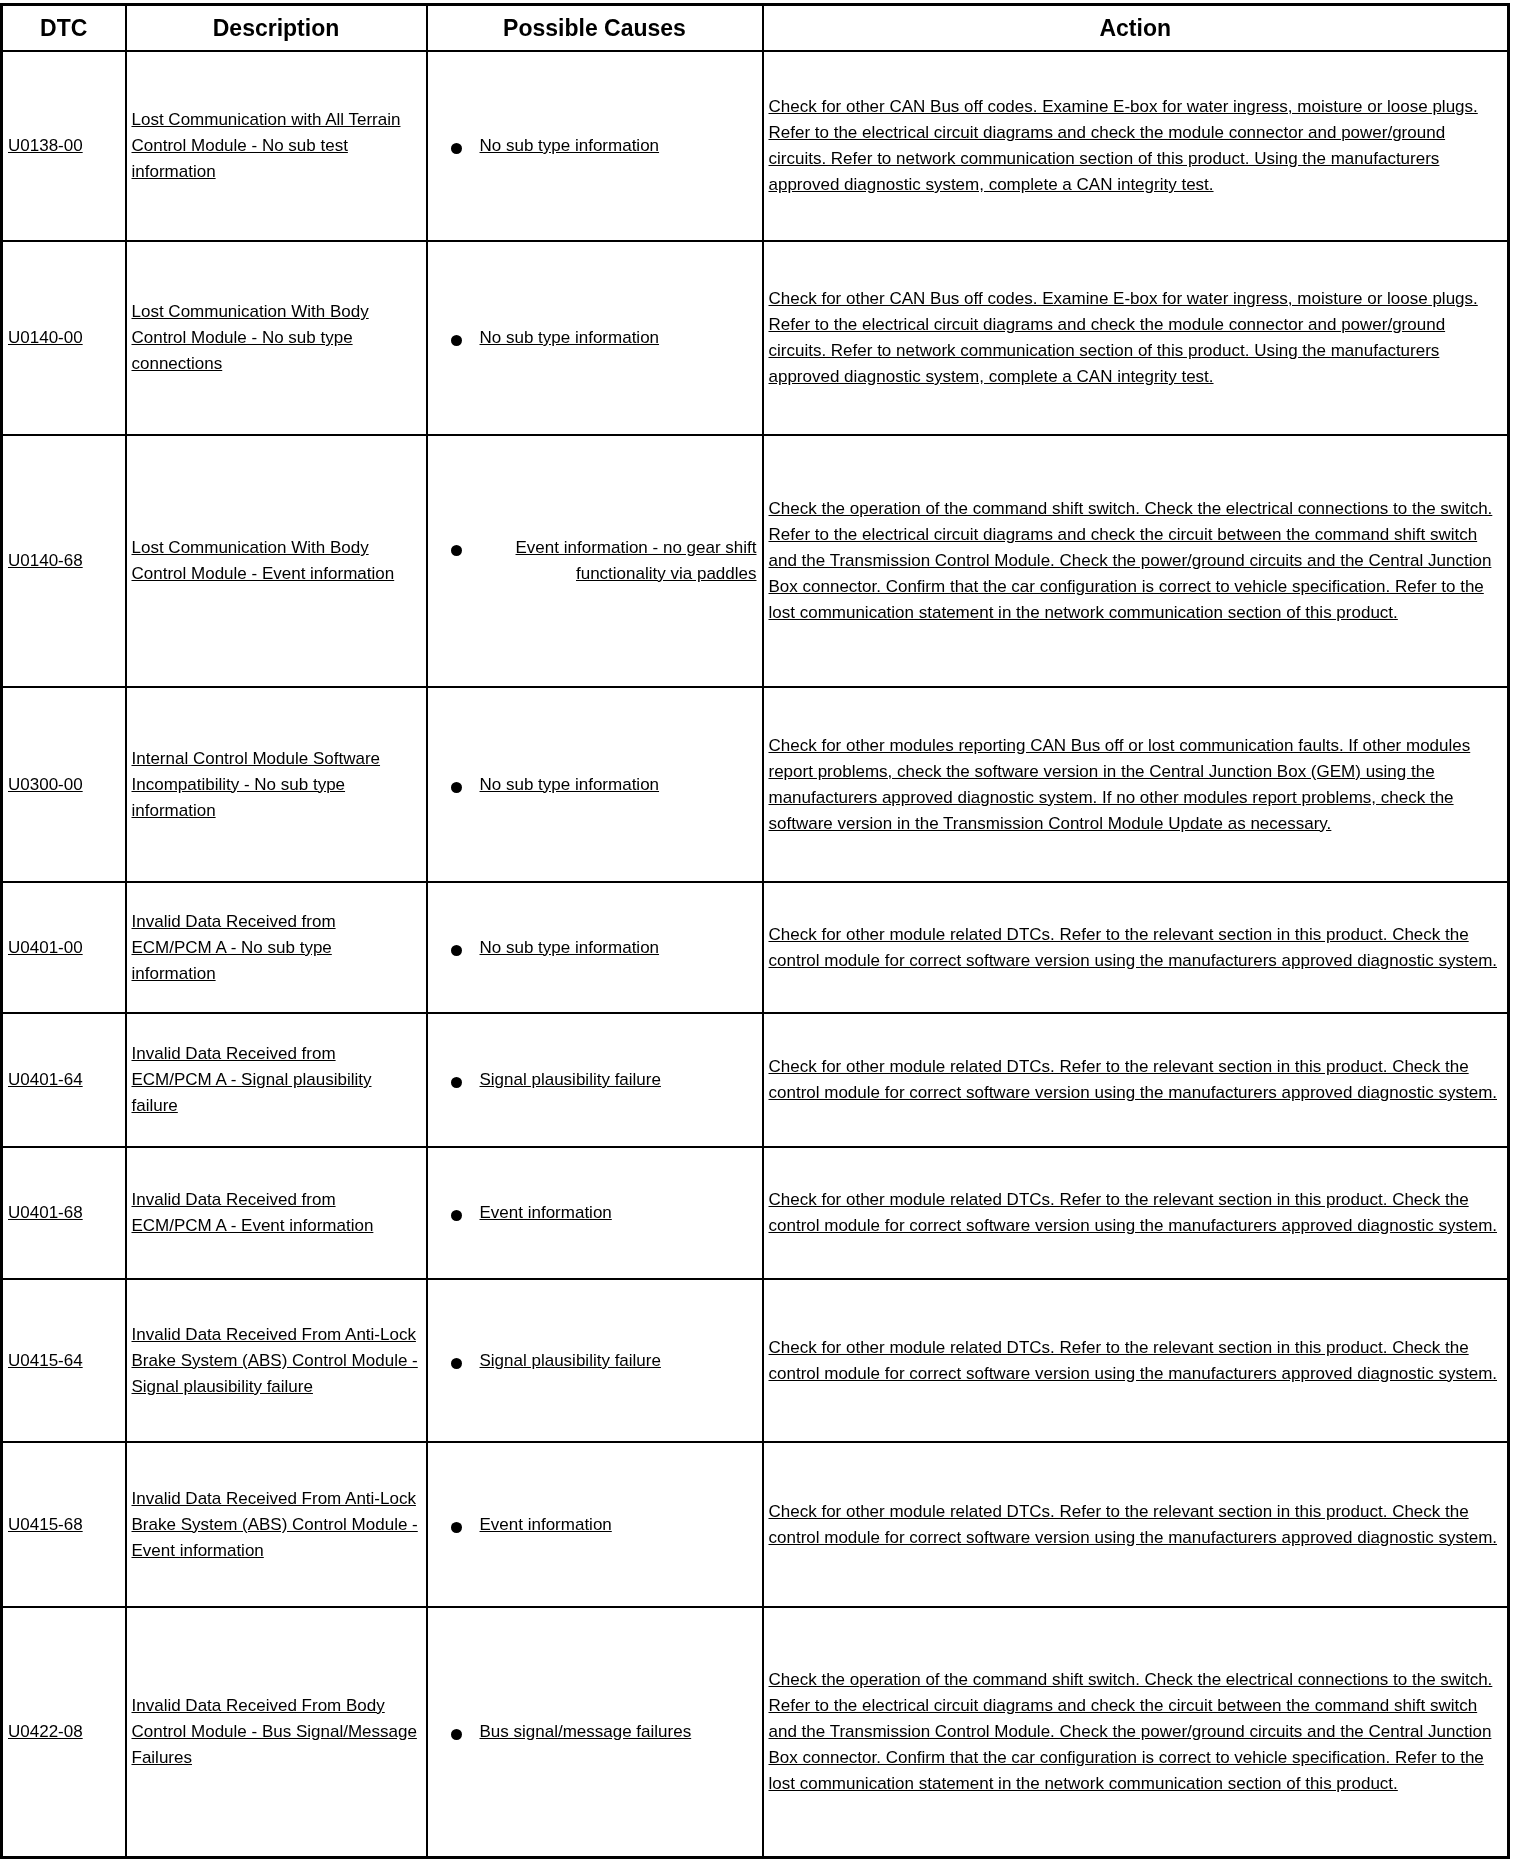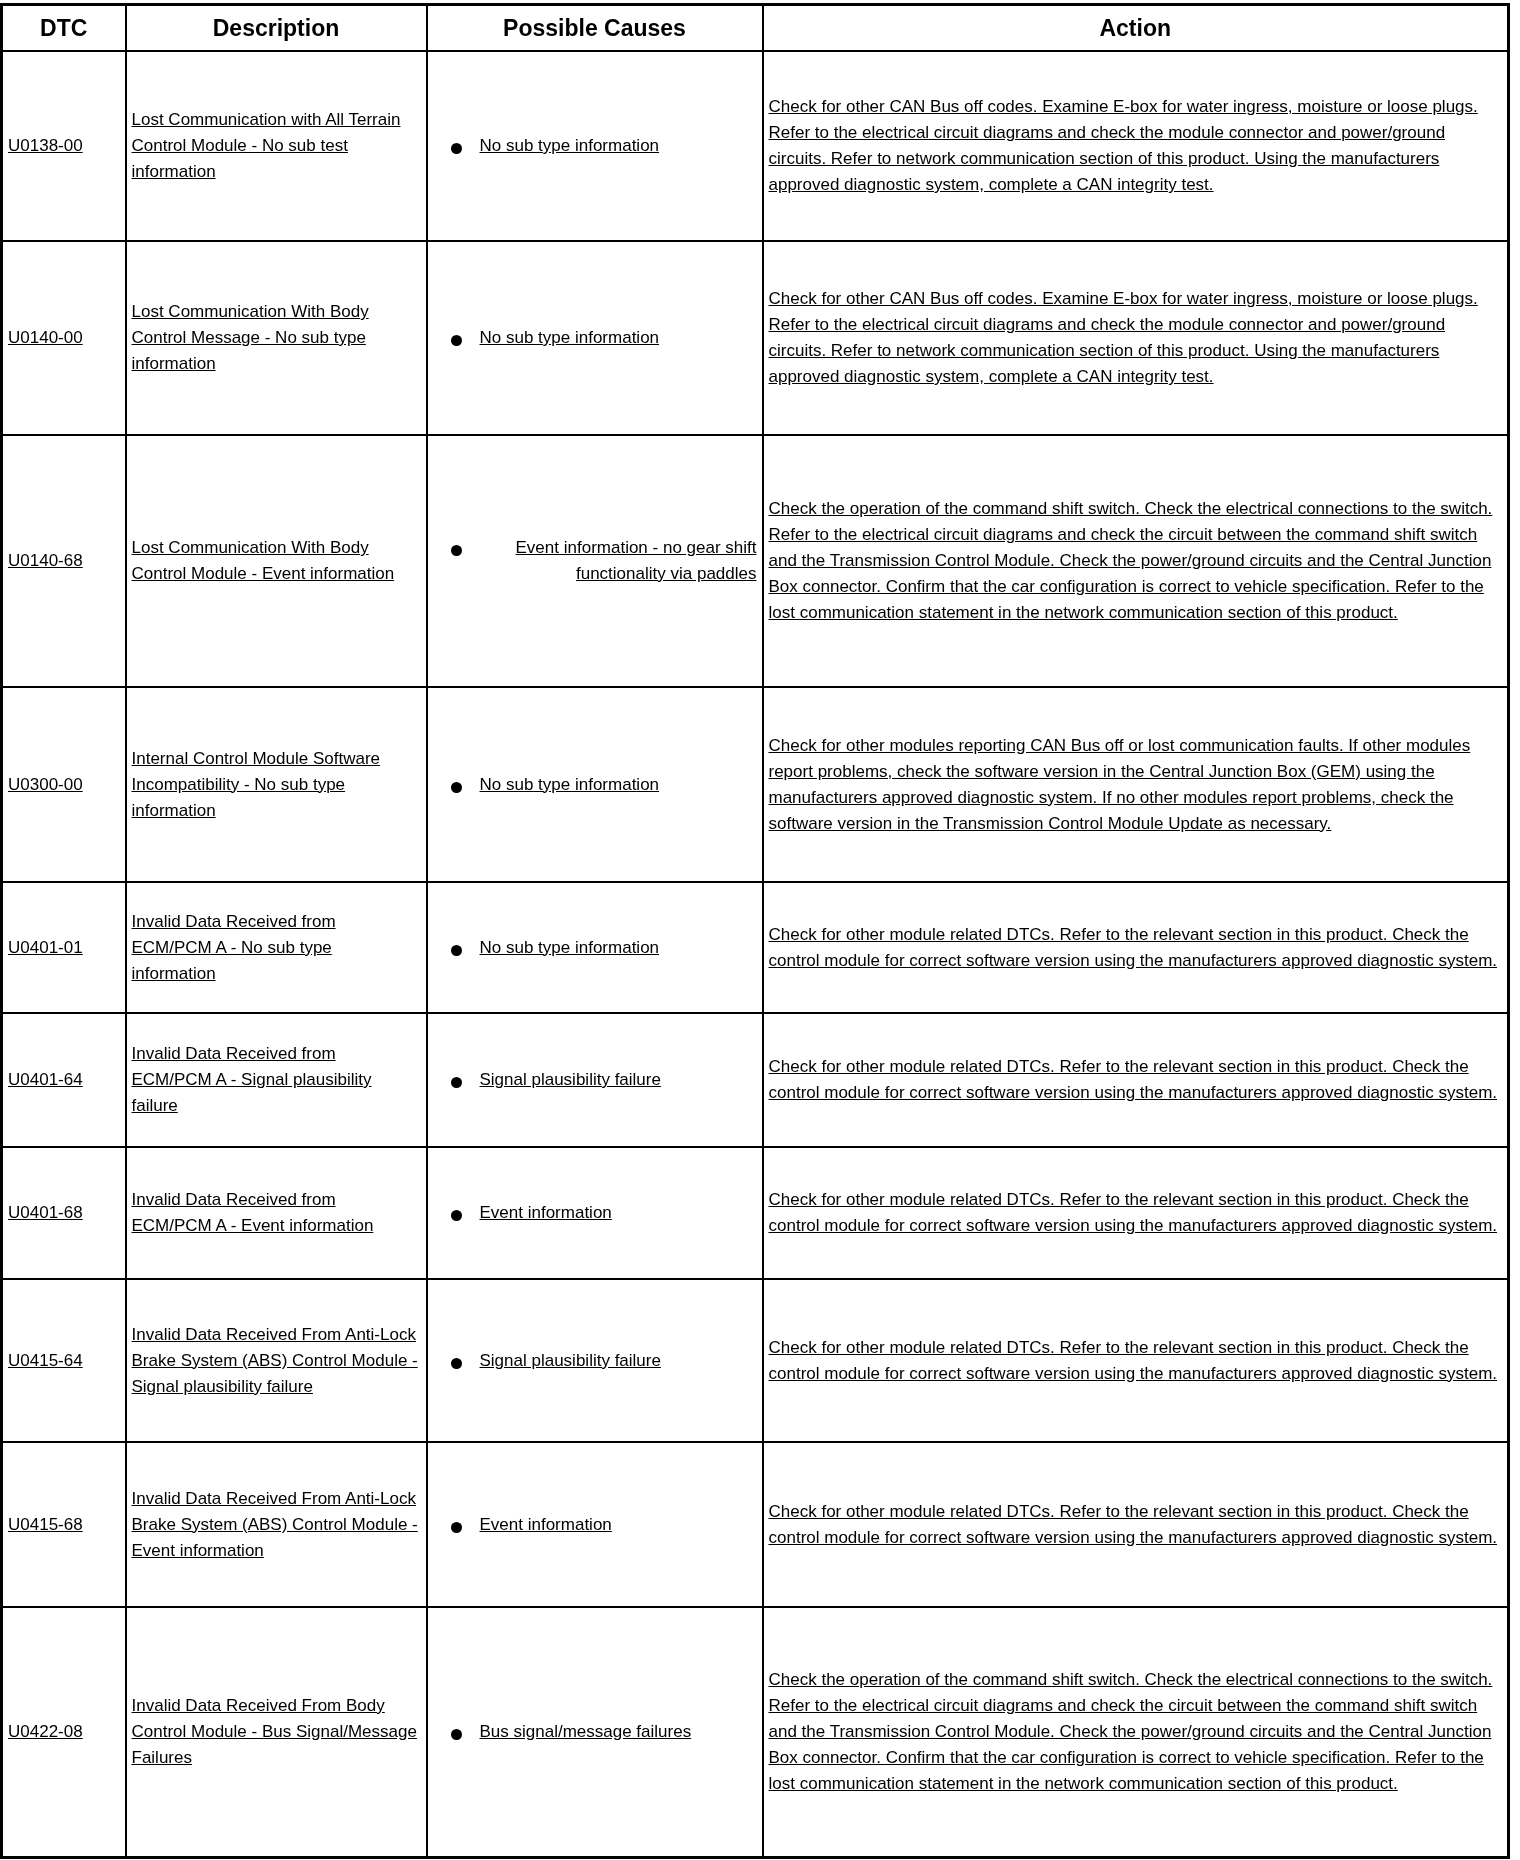--- a/index.html
+++ b/index.html
@@ -57,21 +57,21 @@
       <td>
           <div class="cause">
             <span class="bullet"></span>
             <span>No sub type information</span>
           </div>
         </td>
       <td>Check for other CAN Bus off codes. Examine E-box for water ingress, moisture or loose plugs. Refer to the electrical circuit diagrams and check the module connector and power/ground circuits. Refer to network communication section of this product. Using the manufacturers approved diagnostic system, complete a CAN integrity test.</td>
     </tr>
     <tr class="row" style="height:194px">
       <td class="dtc">U0140-00</td>
-      <td>Lost Communication With Body Control Message - No sub type information</td>
+      <td>Lost Communication With Body Control Module - No sub type connections</td>
       <td>
           <div class="cause">
             <span class="bullet"></span>
             <span>No sub type information</span>
           </div>
         </td>
       <td>Check for other CAN Bus off codes. Examine E-box for water ingress, moisture or loose plugs. Refer to the electrical circuit diagrams and check the module connector and power/ground circuits. Refer to network communication section of this product. Using the manufacturers approved diagnostic system, complete a CAN integrity test.</td>
     </tr>
     <tr class="row" style="height:252px">
       <td class="dtc">U0140-68</td>
@@ -89,21 +89,21 @@
       <td>Internal Control Module Software Incompatibility - No sub type information</td>
       <td>
           <div class="cause">
             <span class="bullet"></span>
             <span>No sub type information</span>
           </div>
         </td>
       <td>Check for other modules reporting CAN Bus off or lost communication faults. If other modules report problems, check the software version in the Central Junction Box (GEM) using the manufacturers approved diagnostic system. If no other modules report problems, check the software version in the Transmission Control Module Update as necessary.</td>
     </tr>
     <tr class="row" style="height:131px">
-      <td class="dtc">U0401-01</td>
+      <td class="dtc">U0401-00</td>
       <td>Invalid Data Received from ECM/PCM A - No sub type information</td>
       <td>
           <div class="cause">
             <span class="bullet"></span>
             <span>No sub type information</span>
           </div>
         </td>
       <td>Check for other module related DTCs. Refer to the relevant section in this product. Check the control module for correct software version using the manufacturers approved diagnostic system.</td>
     </tr>
     <tr class="row" style="height:134px">

